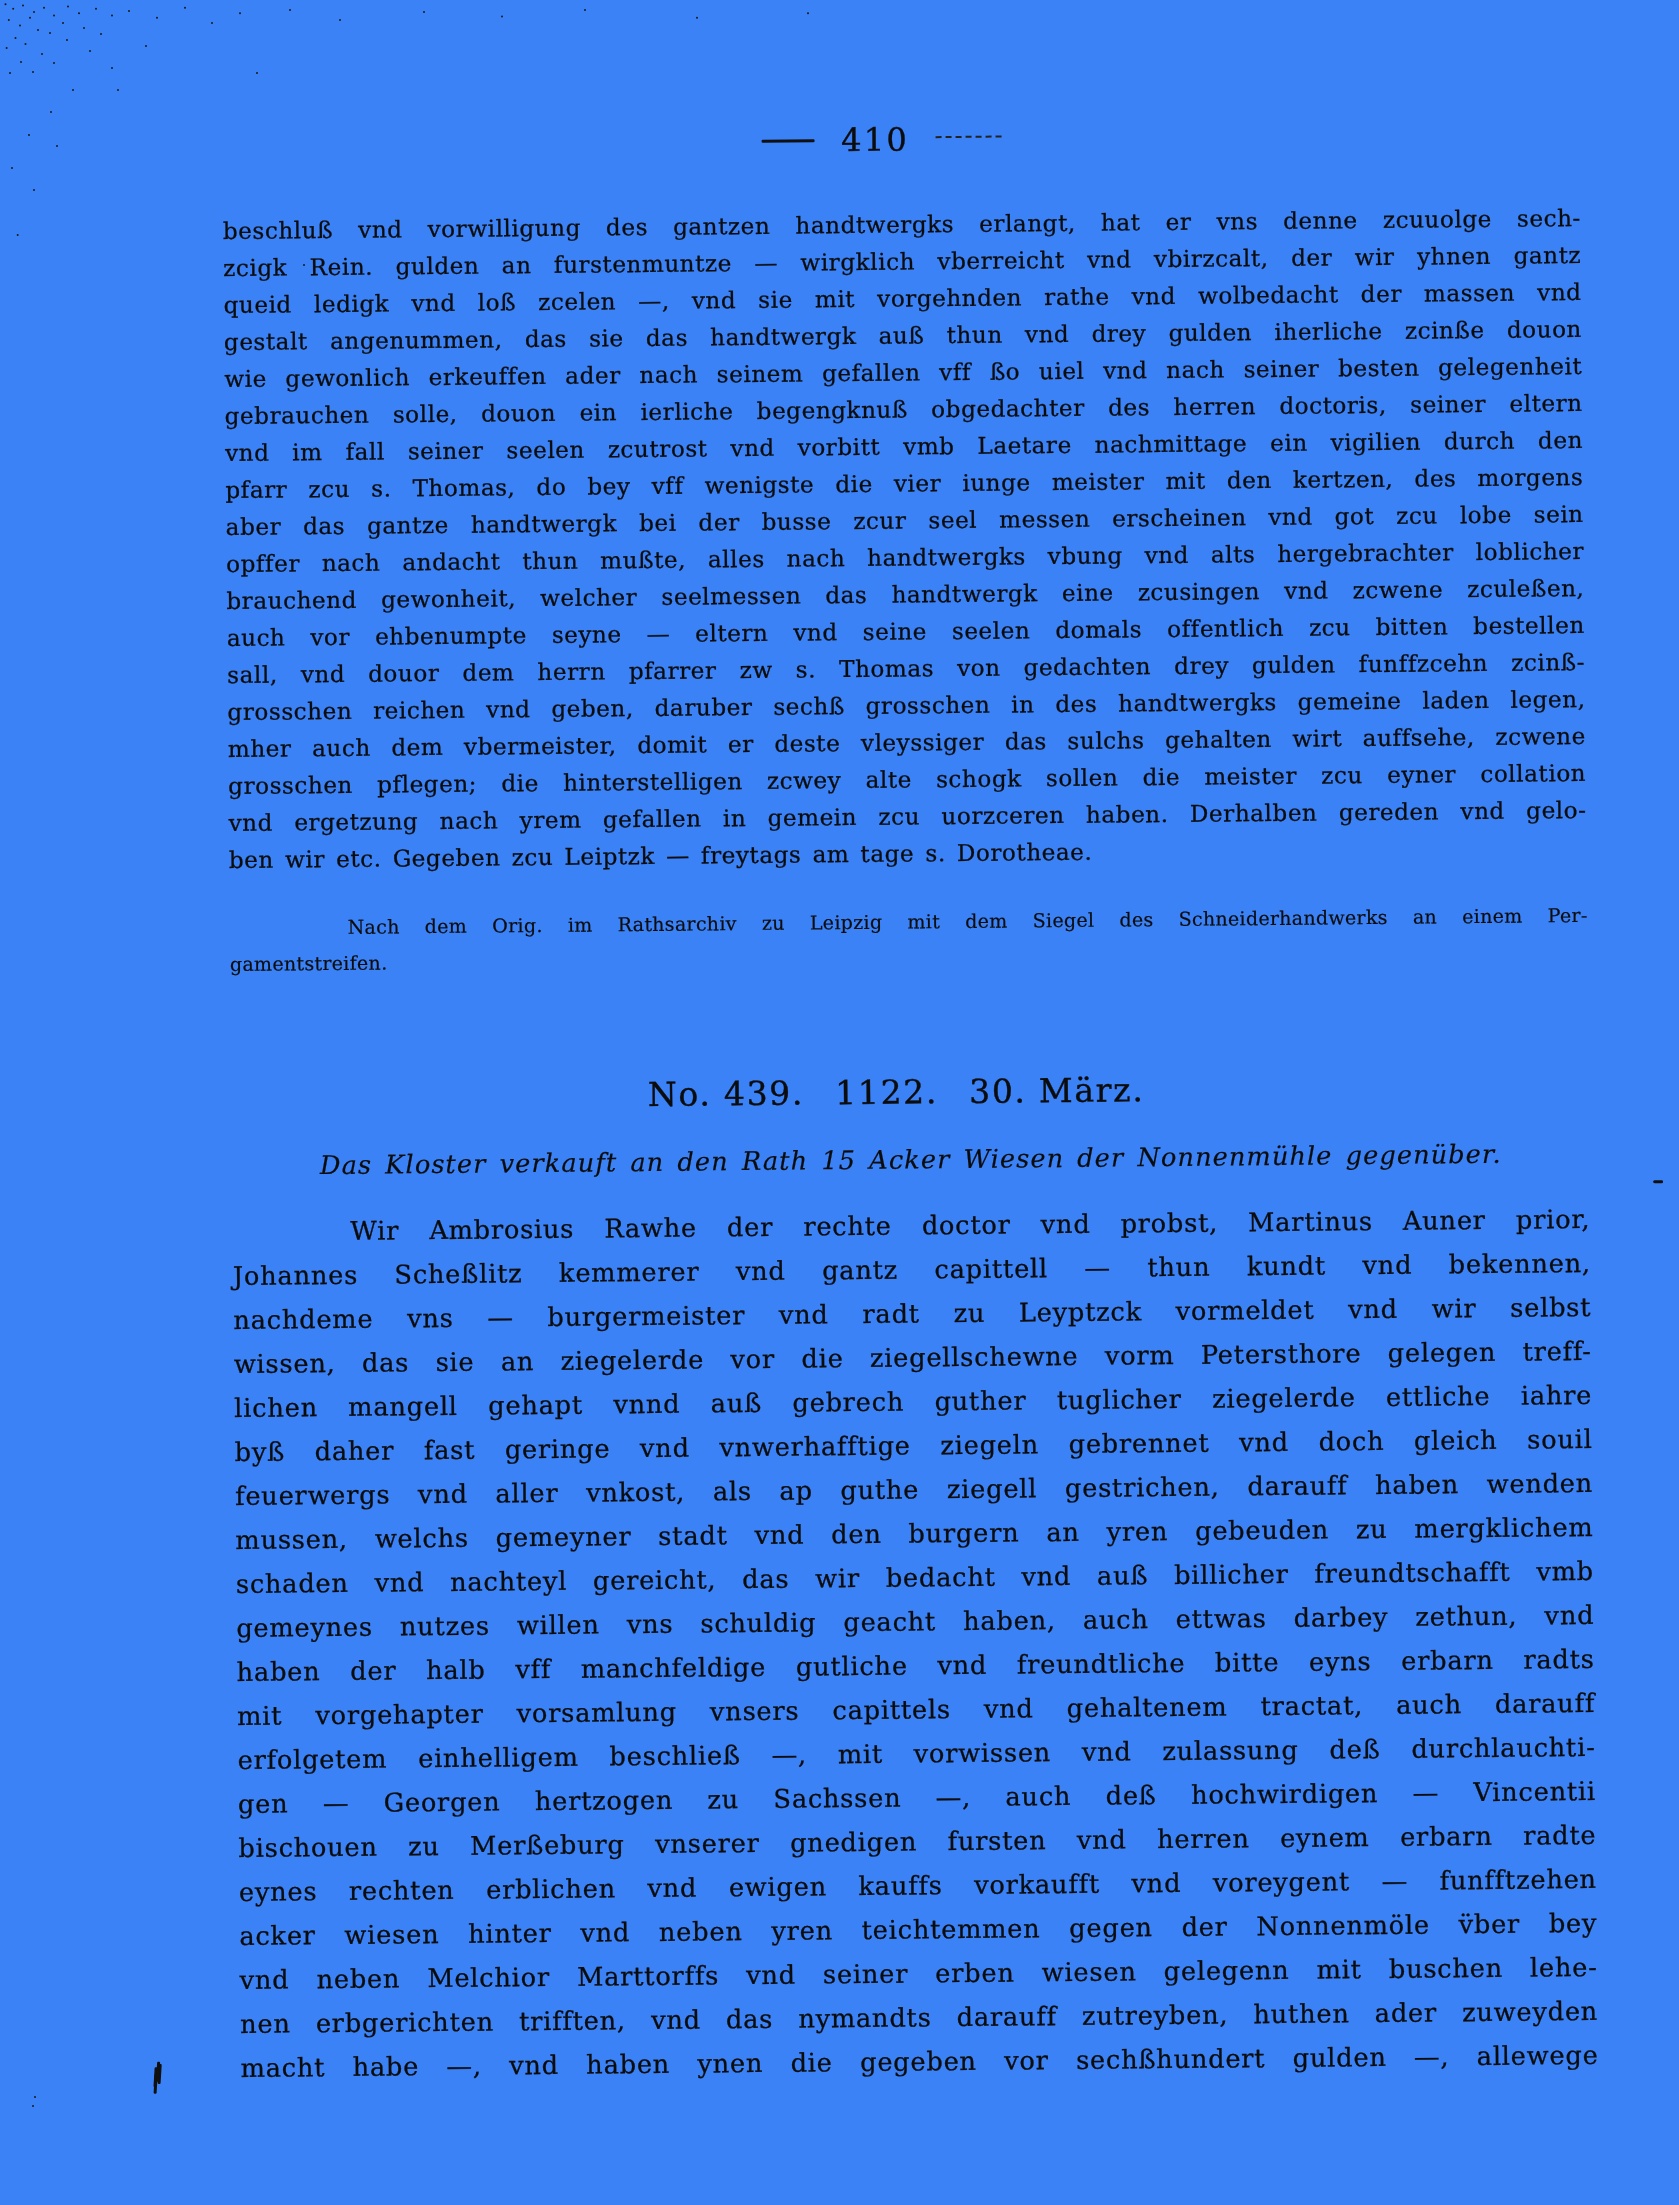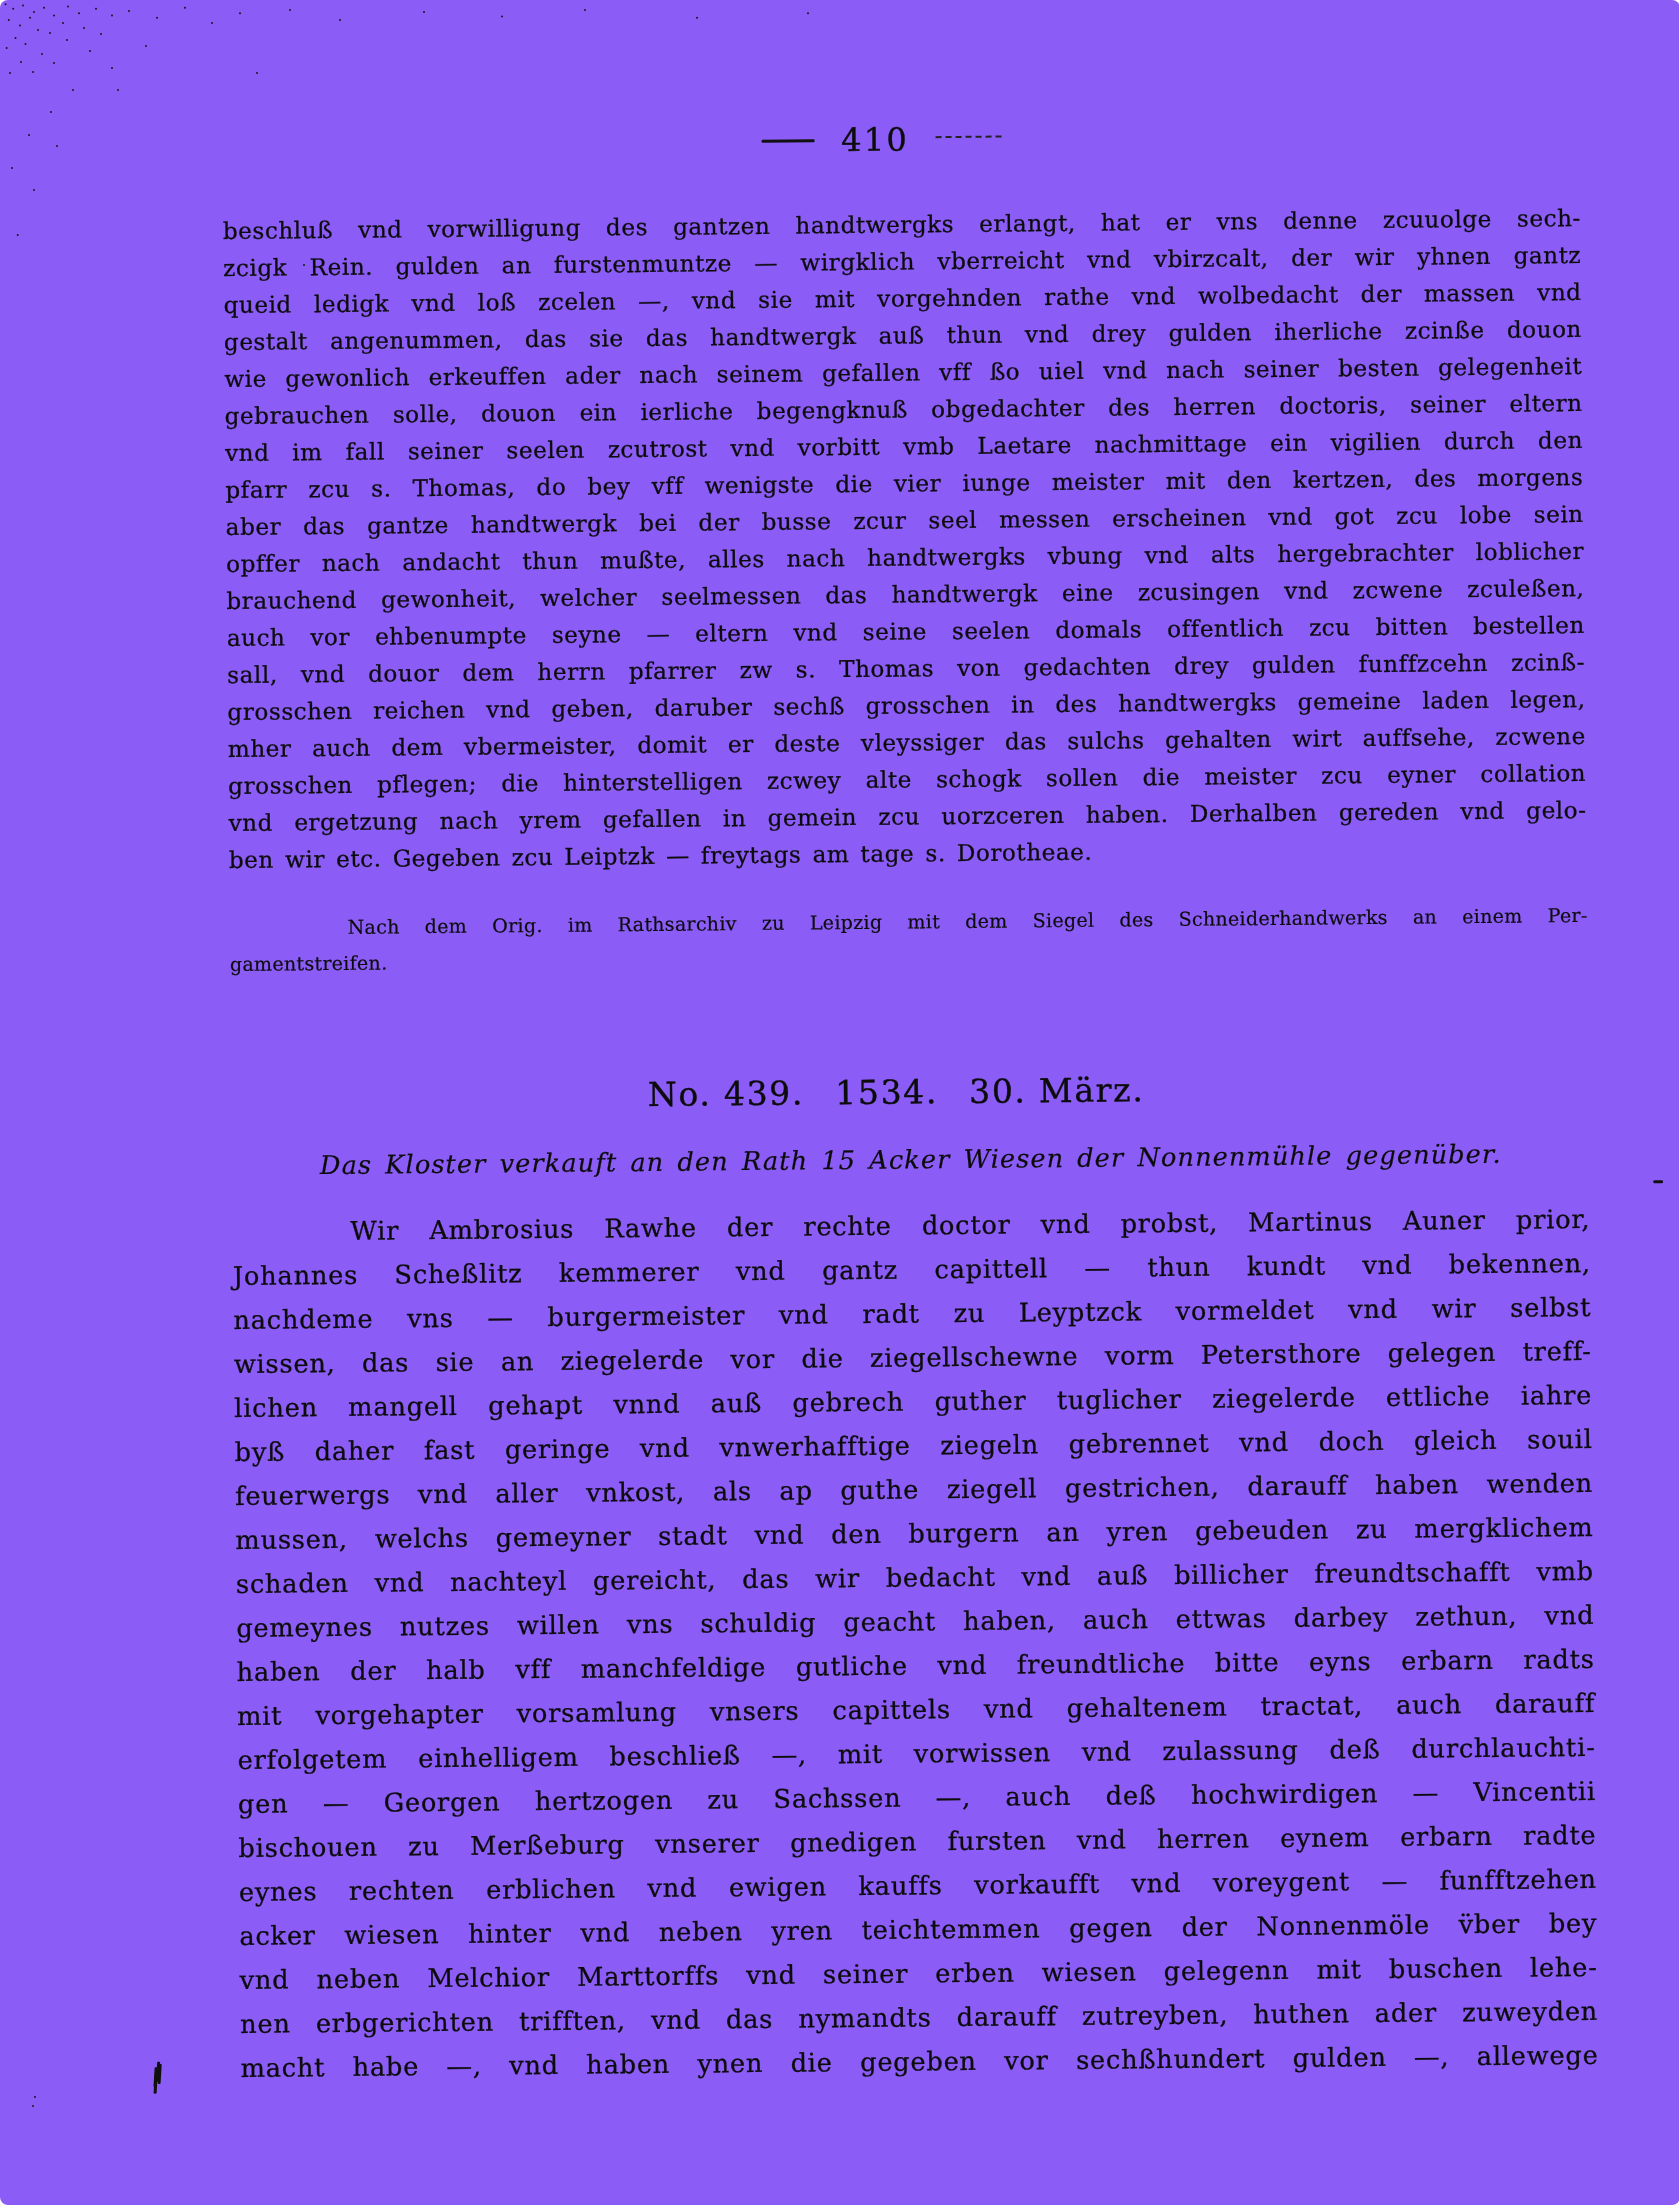--- a/index.html
+++ b/index.html
@@ -7,24 +7,23 @@
     padding: 0;
     width: 1680px;
     height: 2205px;
     background: #ffffff;
     overflow: hidden;
   }
   .page {
     position: relative;
     width: 1680px;
     height: 2205px;
-    background: #8b5cf6;
+    background: #3b82f6;
     color: #0c0c0c;
     font-family: "DejaVu Serif", "Liberation Serif", serif;
-    border-radius: 8px;
   }
   .tilt {
     position: absolute;
     inset: 0;
     transform: rotate(-0.55deg);
     transform-origin: 223px 239px;
   }
   
   .pagehead {
     position: absolute;
@@ -205,21 +204,21 @@
         <div class="line">ben wir etc.  Gegeben zcu Leiptzk — freytags am tage s. Dorotheae.</div>
       </div>
 
     <div class="textblock footnote">
         <div class="line">Nach dem Orig. im Rathsarchiv zu Leipzig mit dem Siegel des Schneiderhandwerks an einem Per-</div>
         <div class="line">gamentstreifen.</div>
       </div>
 
     <div class="heading">
       <span>No. 439.</span>
-      <span>1534.</span>
+      <span>1122.</span>
       <span>30. März.</span>
     </div>
 
     <div class="summary">Das Kloster verkauft an den Rath 15 Acker Wiesen der Nonnenmühle gegenüber.</div>
 
     <div class="textblock p2">
         <div class="line">Wir Ambrosius Rawhe der rechte doctor vnd probst, Martinus Auner prior,</div>
         <div class="line">Johannes Scheßlitz kemmerer vnd gantz capittell — thun kundt vnd bekennen,</div>
         <div class="line">nachdeme vns — burgermeister vnd radt zu Leyptzck vormeldet vnd wir selbst</div>
         <div class="line">wissen, das sie an ziegelerde vor die ziegellschewne vorm Petersthore gelegen treff-</div>

